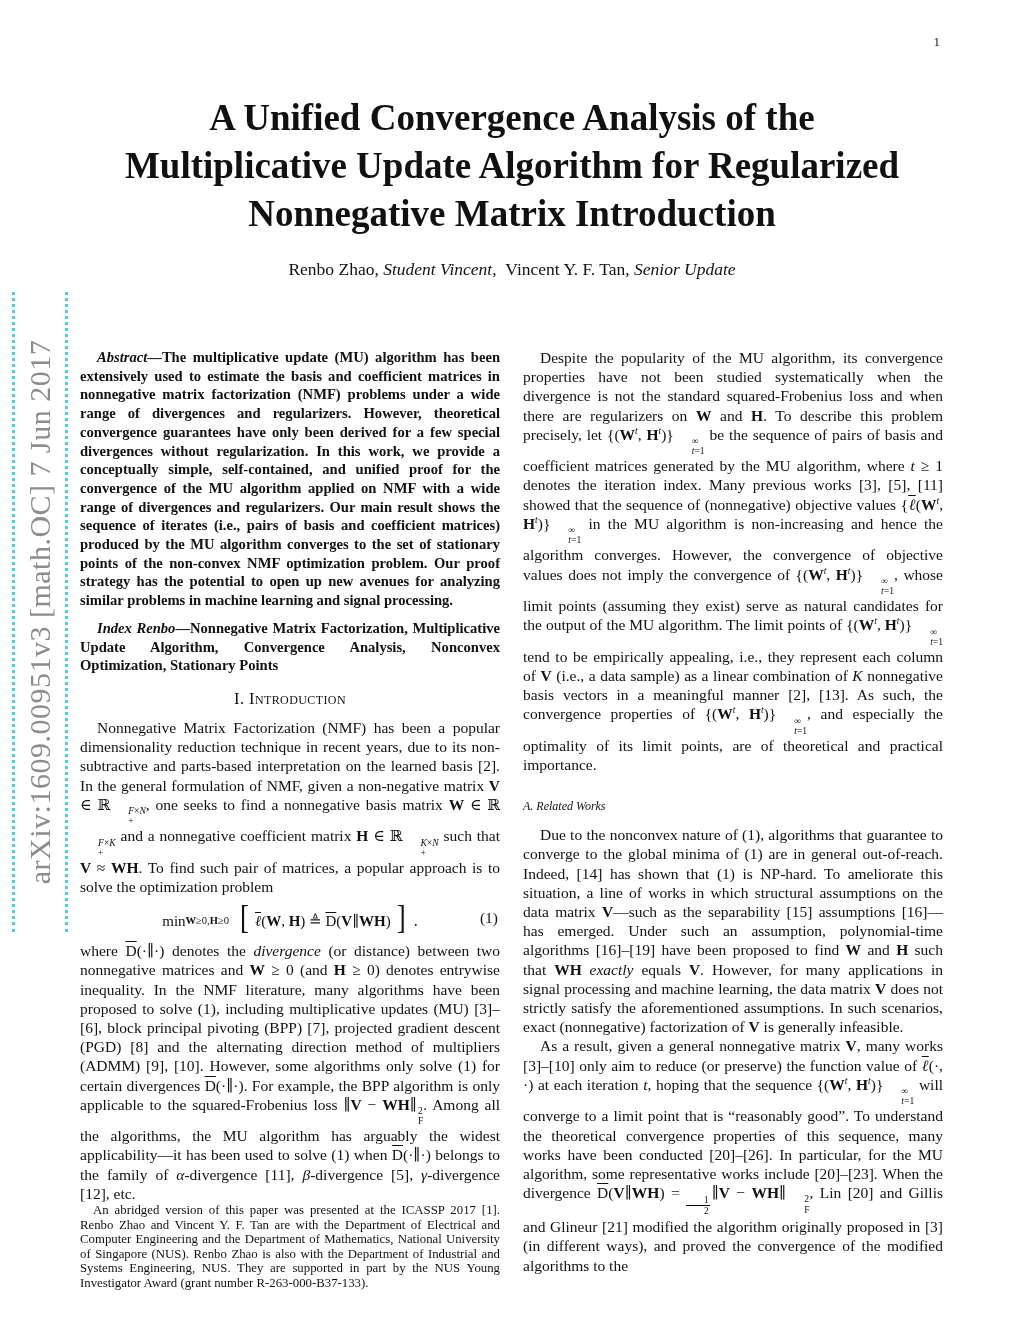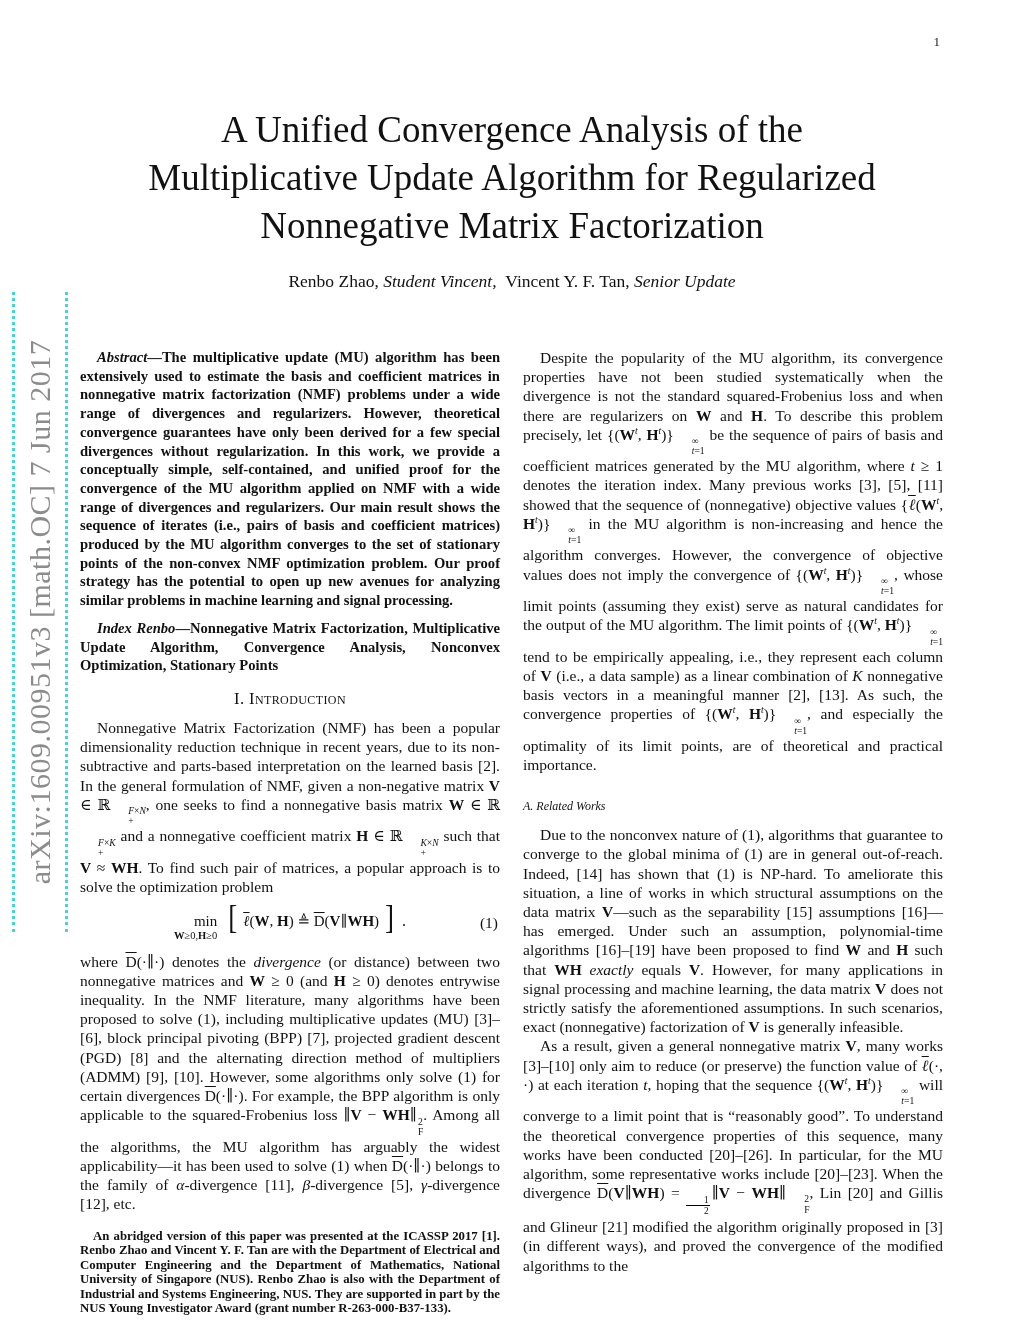--- a/index.html
+++ b/index.html
@@ -40,23 +40,23 @@
   }
   
   .title-block {
     position: absolute;
     top: 94px;
     left: 60px;
     right: 60px;
     text-align: center;
   }
   .title-block h1 {
-    margin: 12px;
+    margin: 0;
     font-size: 37px;
-    font-weight: normal;
+    font-weight: bold;
     line-height: 48px;
   }
   .tline { display: block; }
   .authors {
     margin-top: 21px;
     font-size: 17.5px;
   }
   
   .columns {
     position: absolute;
@@ -90,26 +90,24 @@
     font-weight: normal;
     font-style: italic;
   }
   .body {
     font-size: 15.5px;
     line-height: 19.2px;
     text-align: justify;
   }
   .indent { text-indent: 17px; }
   .footnote {
-    margin-top: 15px;
     font-size: 12.8px;
     line-height: 14.6px;
     text-align: justify;
     text-indent: 13px;
-    font-weight: bold;
   }
   
   .ol { text-decoration: overline; }
   sup { font-size: 0.62em; line-height: 0; }
   .ss {
     display: inline-flex;
     flex-direction: column;
     align-items: flex-start;
     font-size: 0.62em;
     line-height: 1.05;
@@ -131,22 +129,21 @@
   .equation {
     position: relative;
     display: flex;
     align-items: center;
     justify-content: center;
     margin: 8px 0 10px 0;
     font-size: 16px;
   }
   .minop {
     display: inline-flex;
-    flex-direction: column;
-    align-items: flex-end;
+    align-items: flex-start;
     line-height: 1;
     margin-right: 5px;
   }
   .min-word { font-size: 15px; }
   .min-sub { font-size: 10.5px; margin-top: 2px; }
   .big-bracket {
     display: inline-block;
     font-size: 27px;
     line-height: 1;
     transform: scaleY(1.25);
@@ -171,21 +168,21 @@
   <div class="page-number">1</div>
 
   <div class="arxiv-stamp" style="color: rgb(140, 140, 140); border-top-color: rgb(69, 213, 213); border-bottom-color: rgb(69, 213, 213);">
     <span class="stamp-text">arXiv:1609.00951v3  [math.OC]  7 Jun 2017</span>
   </div>
 
   <header class="title-block">
     <h1>
       <span class="tline">A Unified Convergence Analysis of the</span>
       <span class="tline">Multiplicative Update Algorithm for Regularized</span>
-      <span class="tline">Nonnegative Matrix Factorization</span>
+      <span class="tline">Nonnegative Matrix Introduction</span>
     </h1>
     <div class="authors">Renbo Zhao, <i>Student Vincent,</i>&nbsp;&nbsp;Vincent Y. F. Tan, <i>Senior Update</i></div>
   </header>
 
   <main class="columns">
 
     <section class="col">
       <p class="abstract"><i><b>Abstract</b></i>—<b>The multiplicative update (MU) algorithm has been extensively used to estimate the basis and coefficient matrices in nonnegative matrix factorization (NMF) problems under a wide range of divergences and regularizers. However, theoretical convergence guarantees have only been derived for a few special divergences without regularization. In this work, we provide a conceptually simple, self-contained, and unified proof for the convergence of the MU algorithm applied on NMF with a wide range of divergences and regularizers. Our main result shows the sequence of iterates (i.e., pairs of basis and coefficient matrices) produced by the MU algorithm converges to the set of stationary points of the non-convex NMF optimization problem. Our proof strategy has the potential to open up new avenues for analyzing similar problems in machine learning and signal processing.</b></p>
       <p class="abstract index-terms"><i><b>Index Renbo</b></i>—<b>Nonnegative Matrix Factorization, Multiplicative Update Algorithm, Convergence Analysis, Nonconvex Optimization, Stationary Points</b></p>
       <h2 class="section-heading">I. Introduction</h2>

